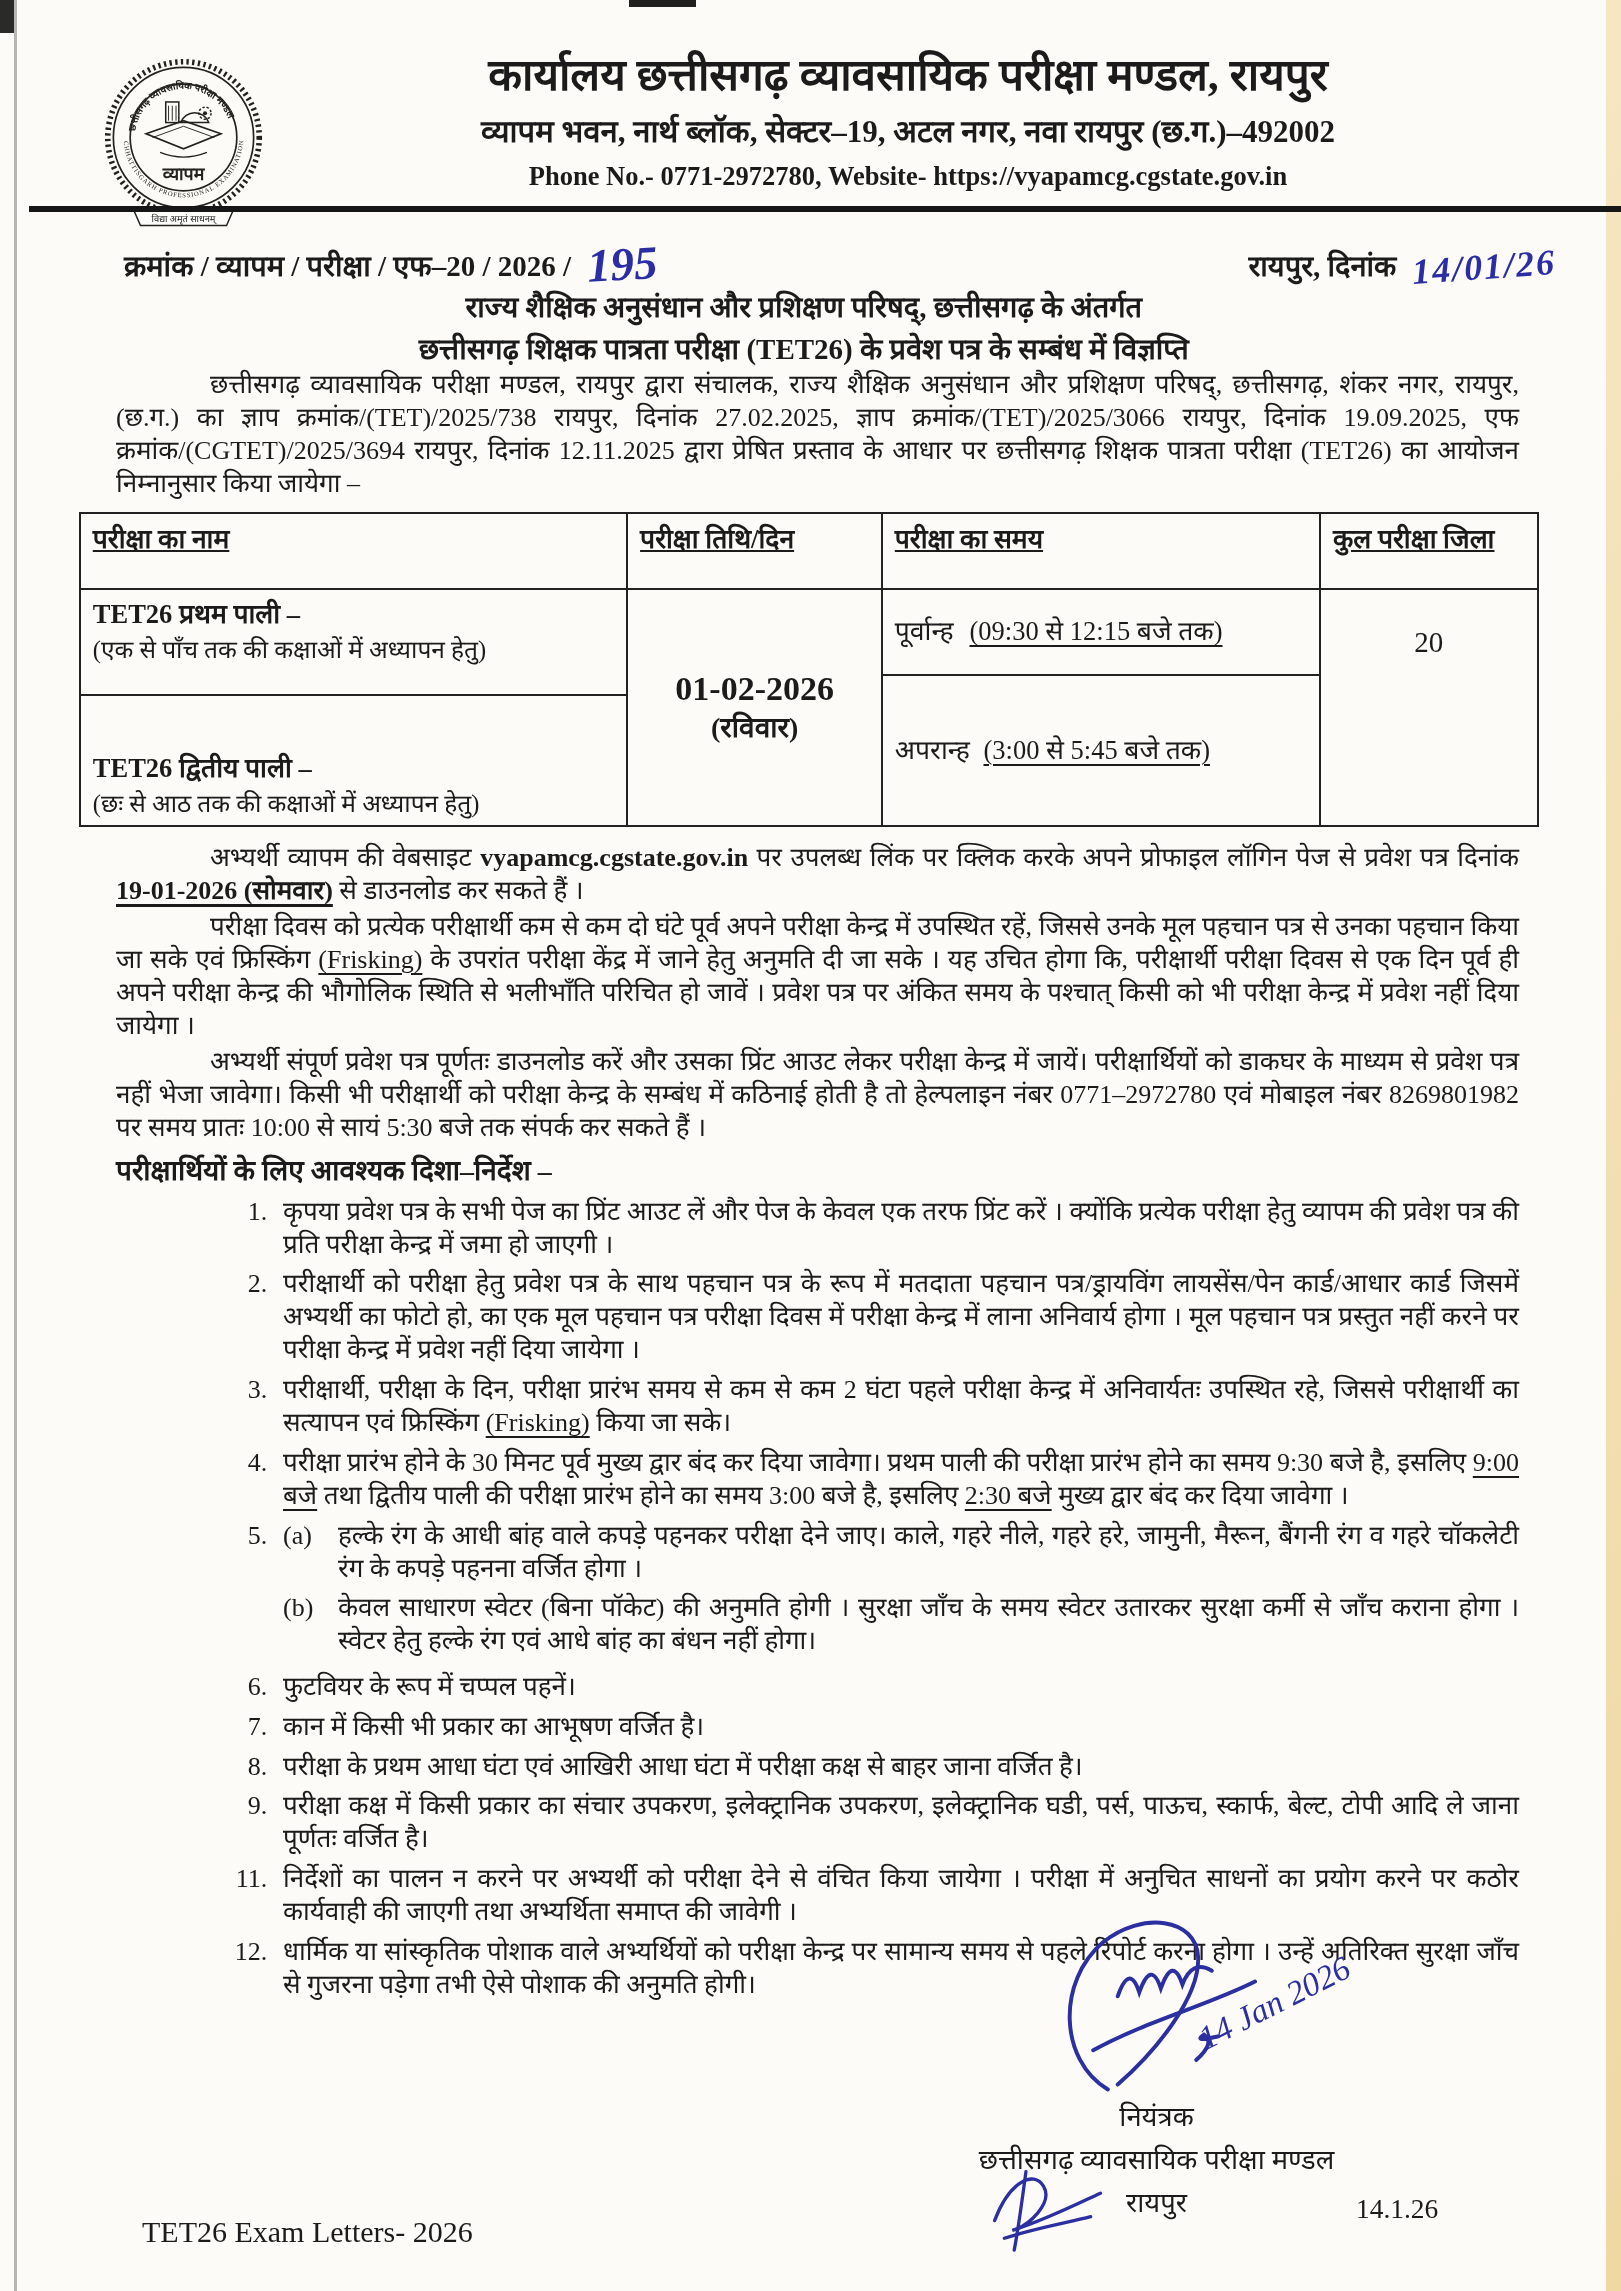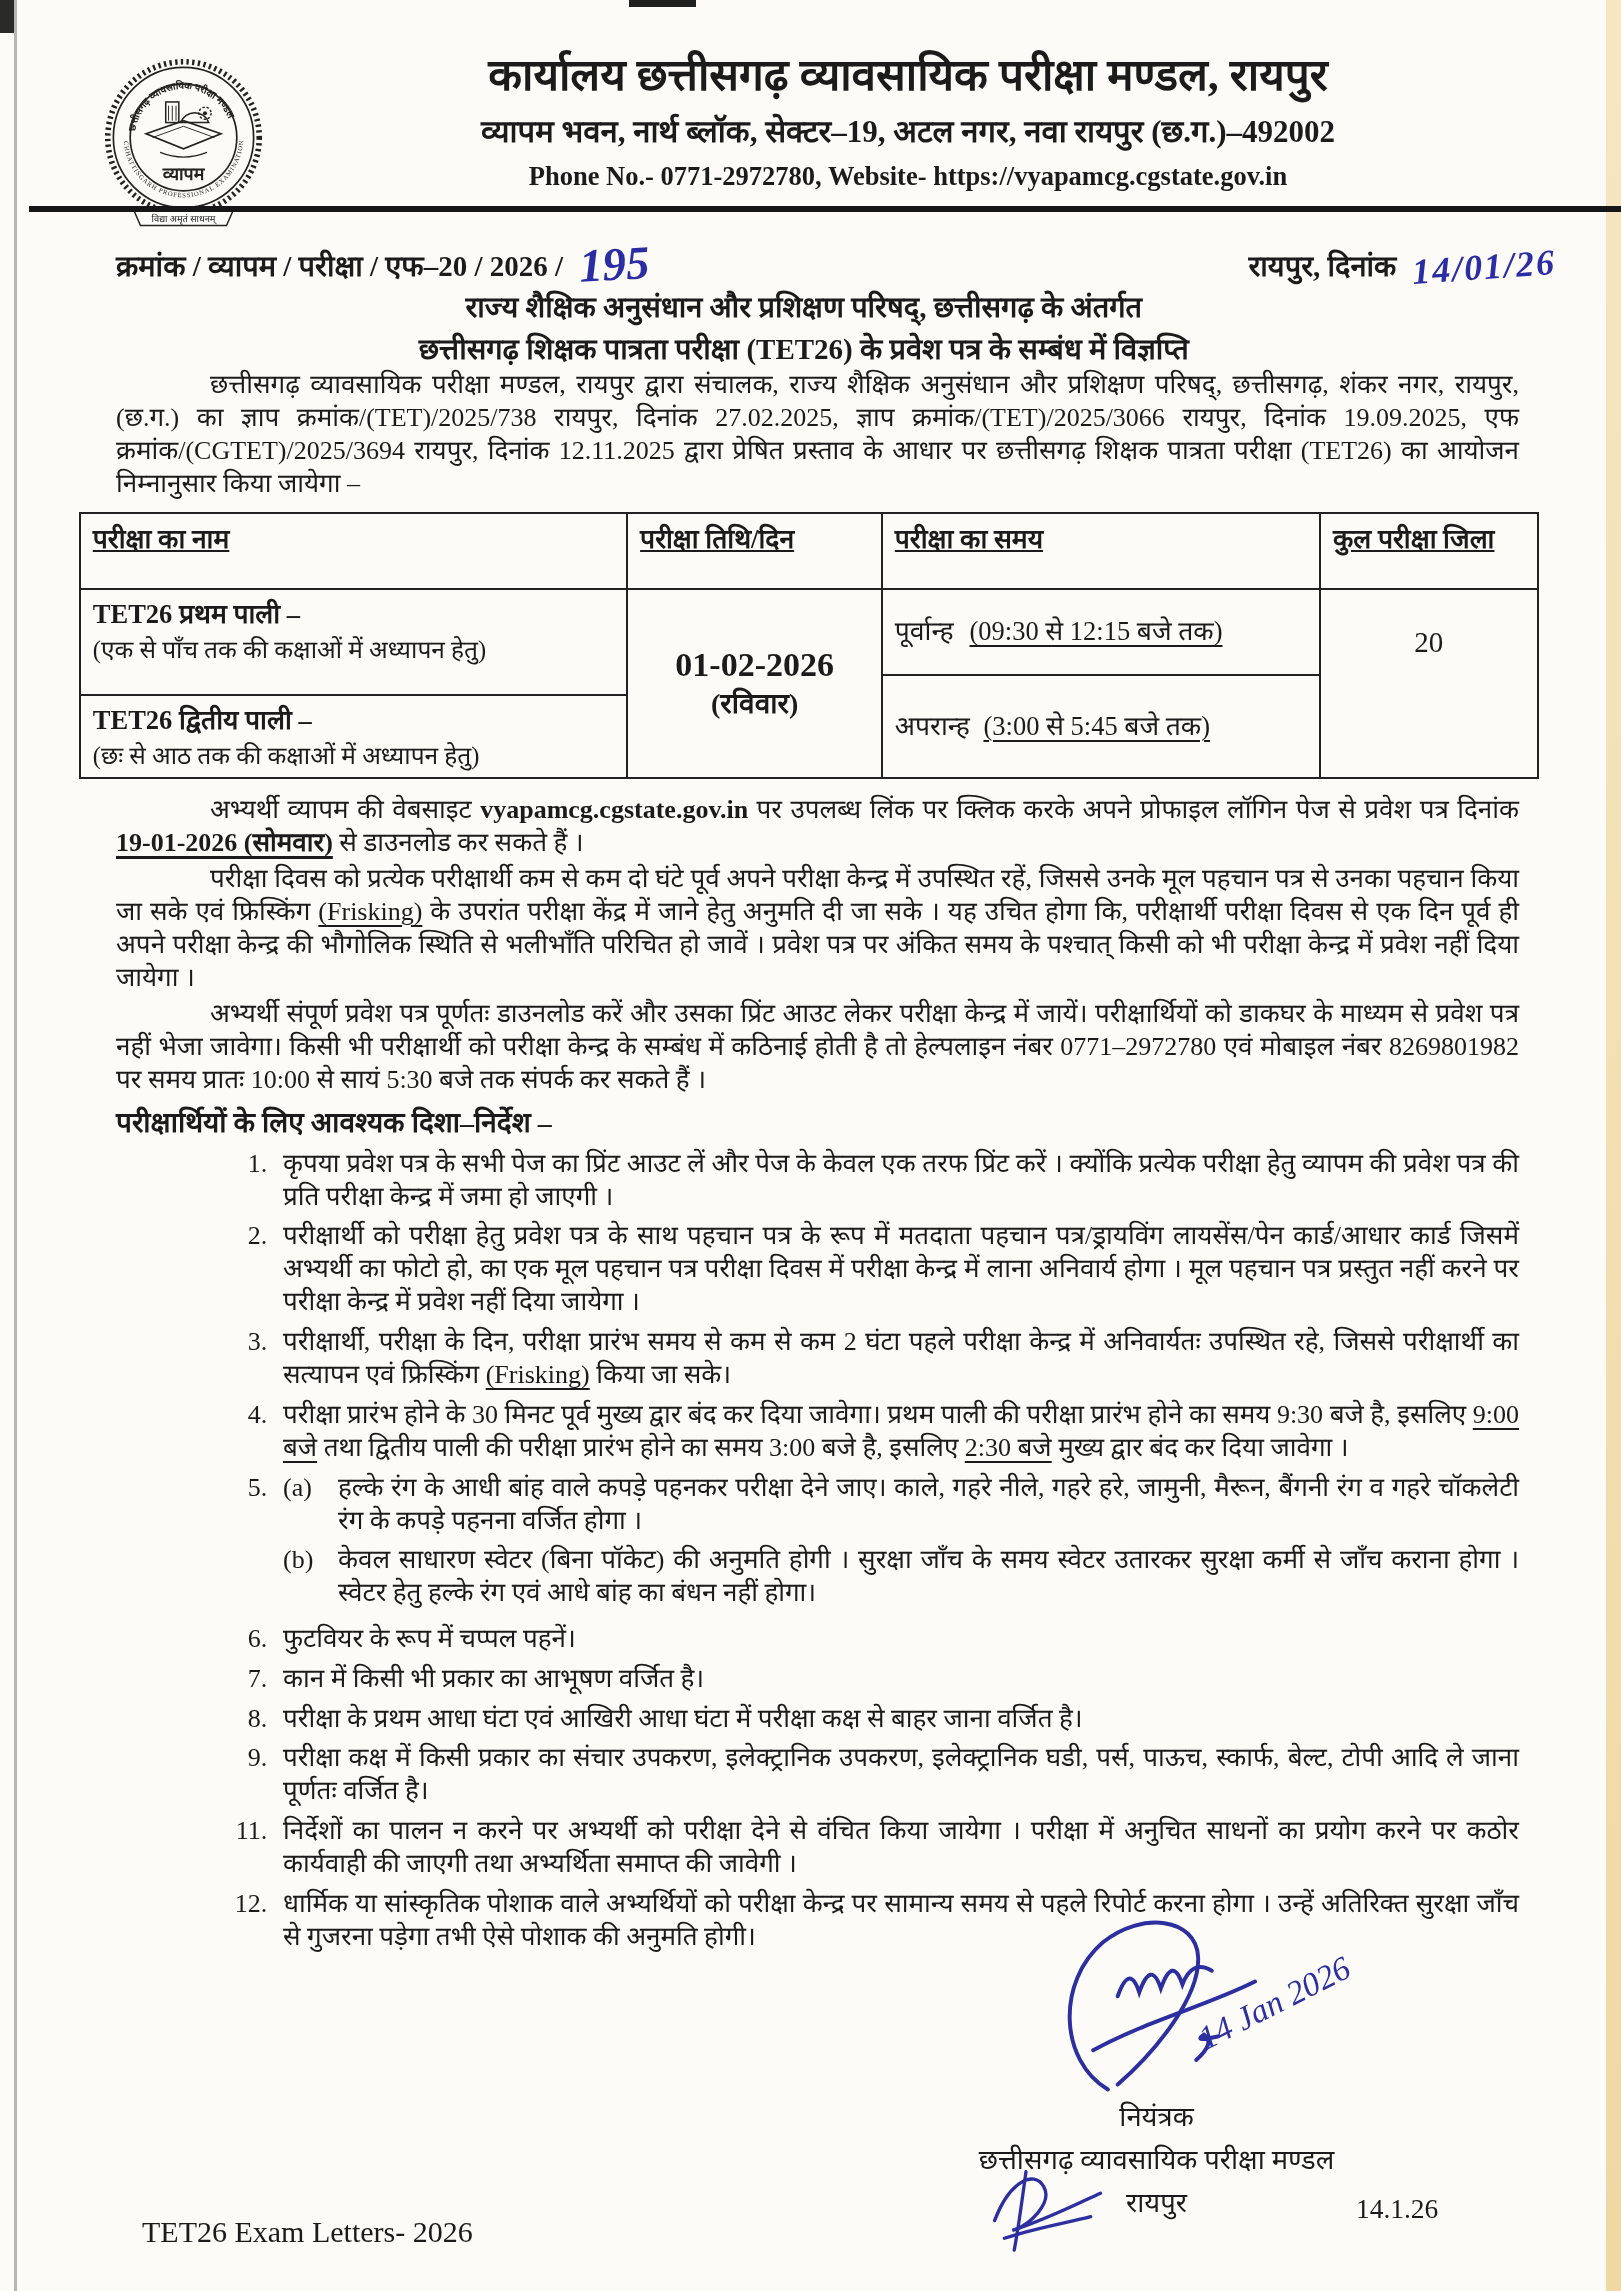--- a/index.html
+++ b/index.html
@@ -19,21 +19,21 @@
   .mark-corner{position:absolute;left:0;top:0;width:13.7px;height:33px;background:#2a2a28;}
 
   
   .logo{position:absolute;left:104px;top:51px;}
   .header-lines{position:absolute;left:271px;top:51px;width:1274px;text-align:center;}
   .org-name{font-size:44px;font-weight:bold;line-height:1.15;}
   .org-address{font-size:31px;font-weight:bold;margin-top:7.8px;}
   .org-phone{font-size:26.5px;font-weight:bold;margin-top:9.8px;font-family:"Liberation Serif","DejaVu Serif",serif;}
   .double-rule{position:absolute;left:29px;right:0;top:206px;height:5.9px;border-top:4.9px solid #161616;border-bottom:2px solid #161616;}
 
-  .refline{position:absolute;left:116px;right:65px;top:233px;display:flex;justify-content:space-between;align-items:baseline;font-size:29px;font-weight:bold;}
+  .refline{position:absolute;left:124px;right:65px;top:233px;display:flex;justify-content:space-between;align-items:baseline;font-size:29px;font-weight:bold;}
   .ref-left,.ref-right{display:flex;gap:15.7px;align-items:baseline;}
   .hand{color:var(--ink-blue);font-style:italic;font-weight:bold;}
   .ref-number{font-size:47px;position:relative;top:3.9px;transform:rotate(-3deg);}
   .ref-date{font-size:36px;position:relative;top:2.9px;transform:rotate(-4deg);letter-spacing:2px;}
 
   .subject{position:absolute;left:9.8px;top:286px;width:1588px;text-align:center;font-weight:bold;font-size:29px;line-height:1.45;}
 
   
   .body-flow{position:absolute;left:0;right:0;top:365px;padding:0 102px 0 116px;font-size:26px;line-height:33px;text-align:justify;}
   p.para{margin:2.9px 0;text-indent:94px;}
@@ -42,21 +42,21 @@
   .bu{font-weight:bold;text-decoration:underline;text-underline-offset:4.9px;text-decoration-thickness:2.5px;}
   .lat{font-family:"Liberation Serif","DejaVu Serif",serif;}
 
   
   .xtable{display:grid;grid-template-columns:37.6% 17.5% 30.1% 14.8%;margin:11.8px -19.6px 13.7px -37px;border:2.9px solid #222;text-align:left;}
   .xcol{display:flex;flex-direction:column;border-right:2.5px solid #222;}
   .xcol:last-child{border-right:none;}
   .th{height:76px;border-bottom:2.5px solid #222;font-weight:bold;font-size:26.5px;padding:9.8px 11.8px 0 11.8px;text-indent:0;text-decoration:underline;}
   .td{padding:5.9px 11.8px;text-indent:0;}
   .name-r1{height:106px;border-bottom:2.5px solid #222;}
-  .name-r2{flex:1;}
+  .name-r2{flex:1;margin-top:48px;}
   .name-main{font-weight:bold;font-size:26.5px;line-height:37px;}
   .name-sub{font-size:24.5px;line-height:33px;}
   .date-cell{flex:1;display:flex;flex-direction:column;justify-content:center;align-items:center;text-align:center;}
   .date-val{font-weight:bold;font-size:34px;}
   .date-day{font-size:28px;margin-top:5.9px;font-weight:bold;}
   .time-r1{height:86px;border-bottom:2.5px solid #222;display:flex;align-items:center;gap:16px;font-size:26.5px;}
   .time-r2{flex:1;display:flex;align-items:center;gap:13.7px;font-size:26.5px;}
   .dist-cell{flex:1;text-align:center;padding-top:36px;font-size:29px;}
 
   

